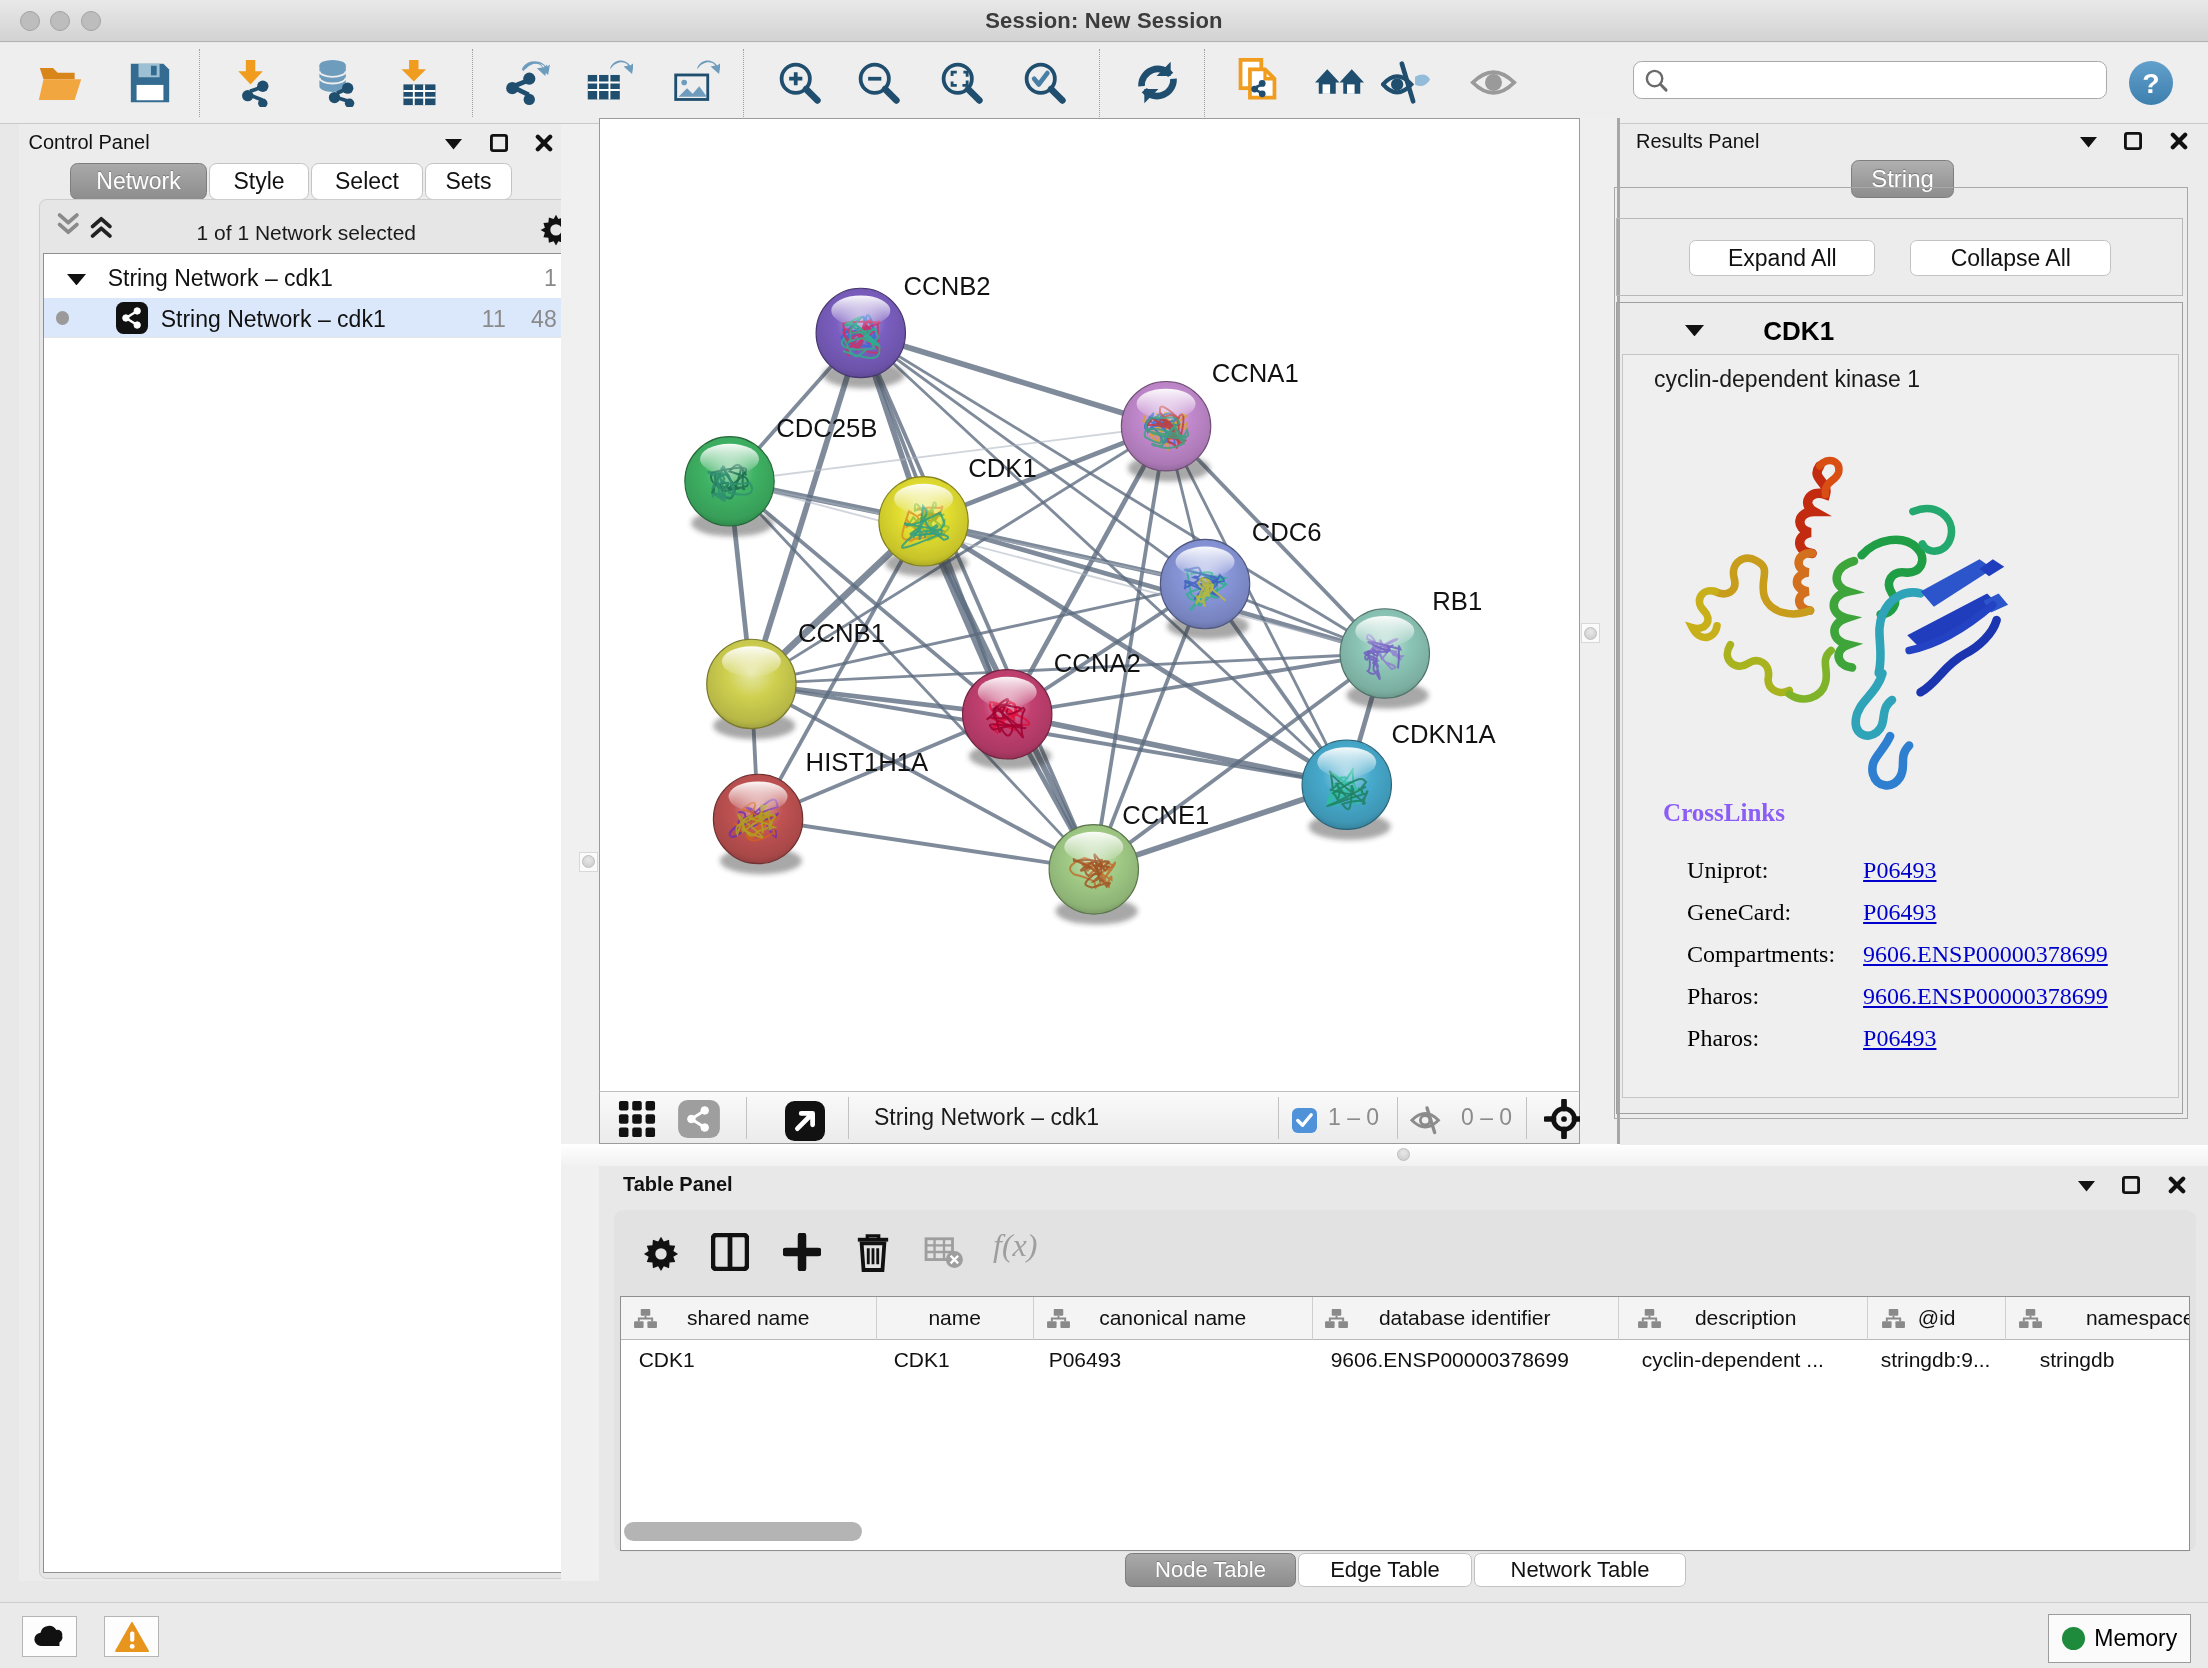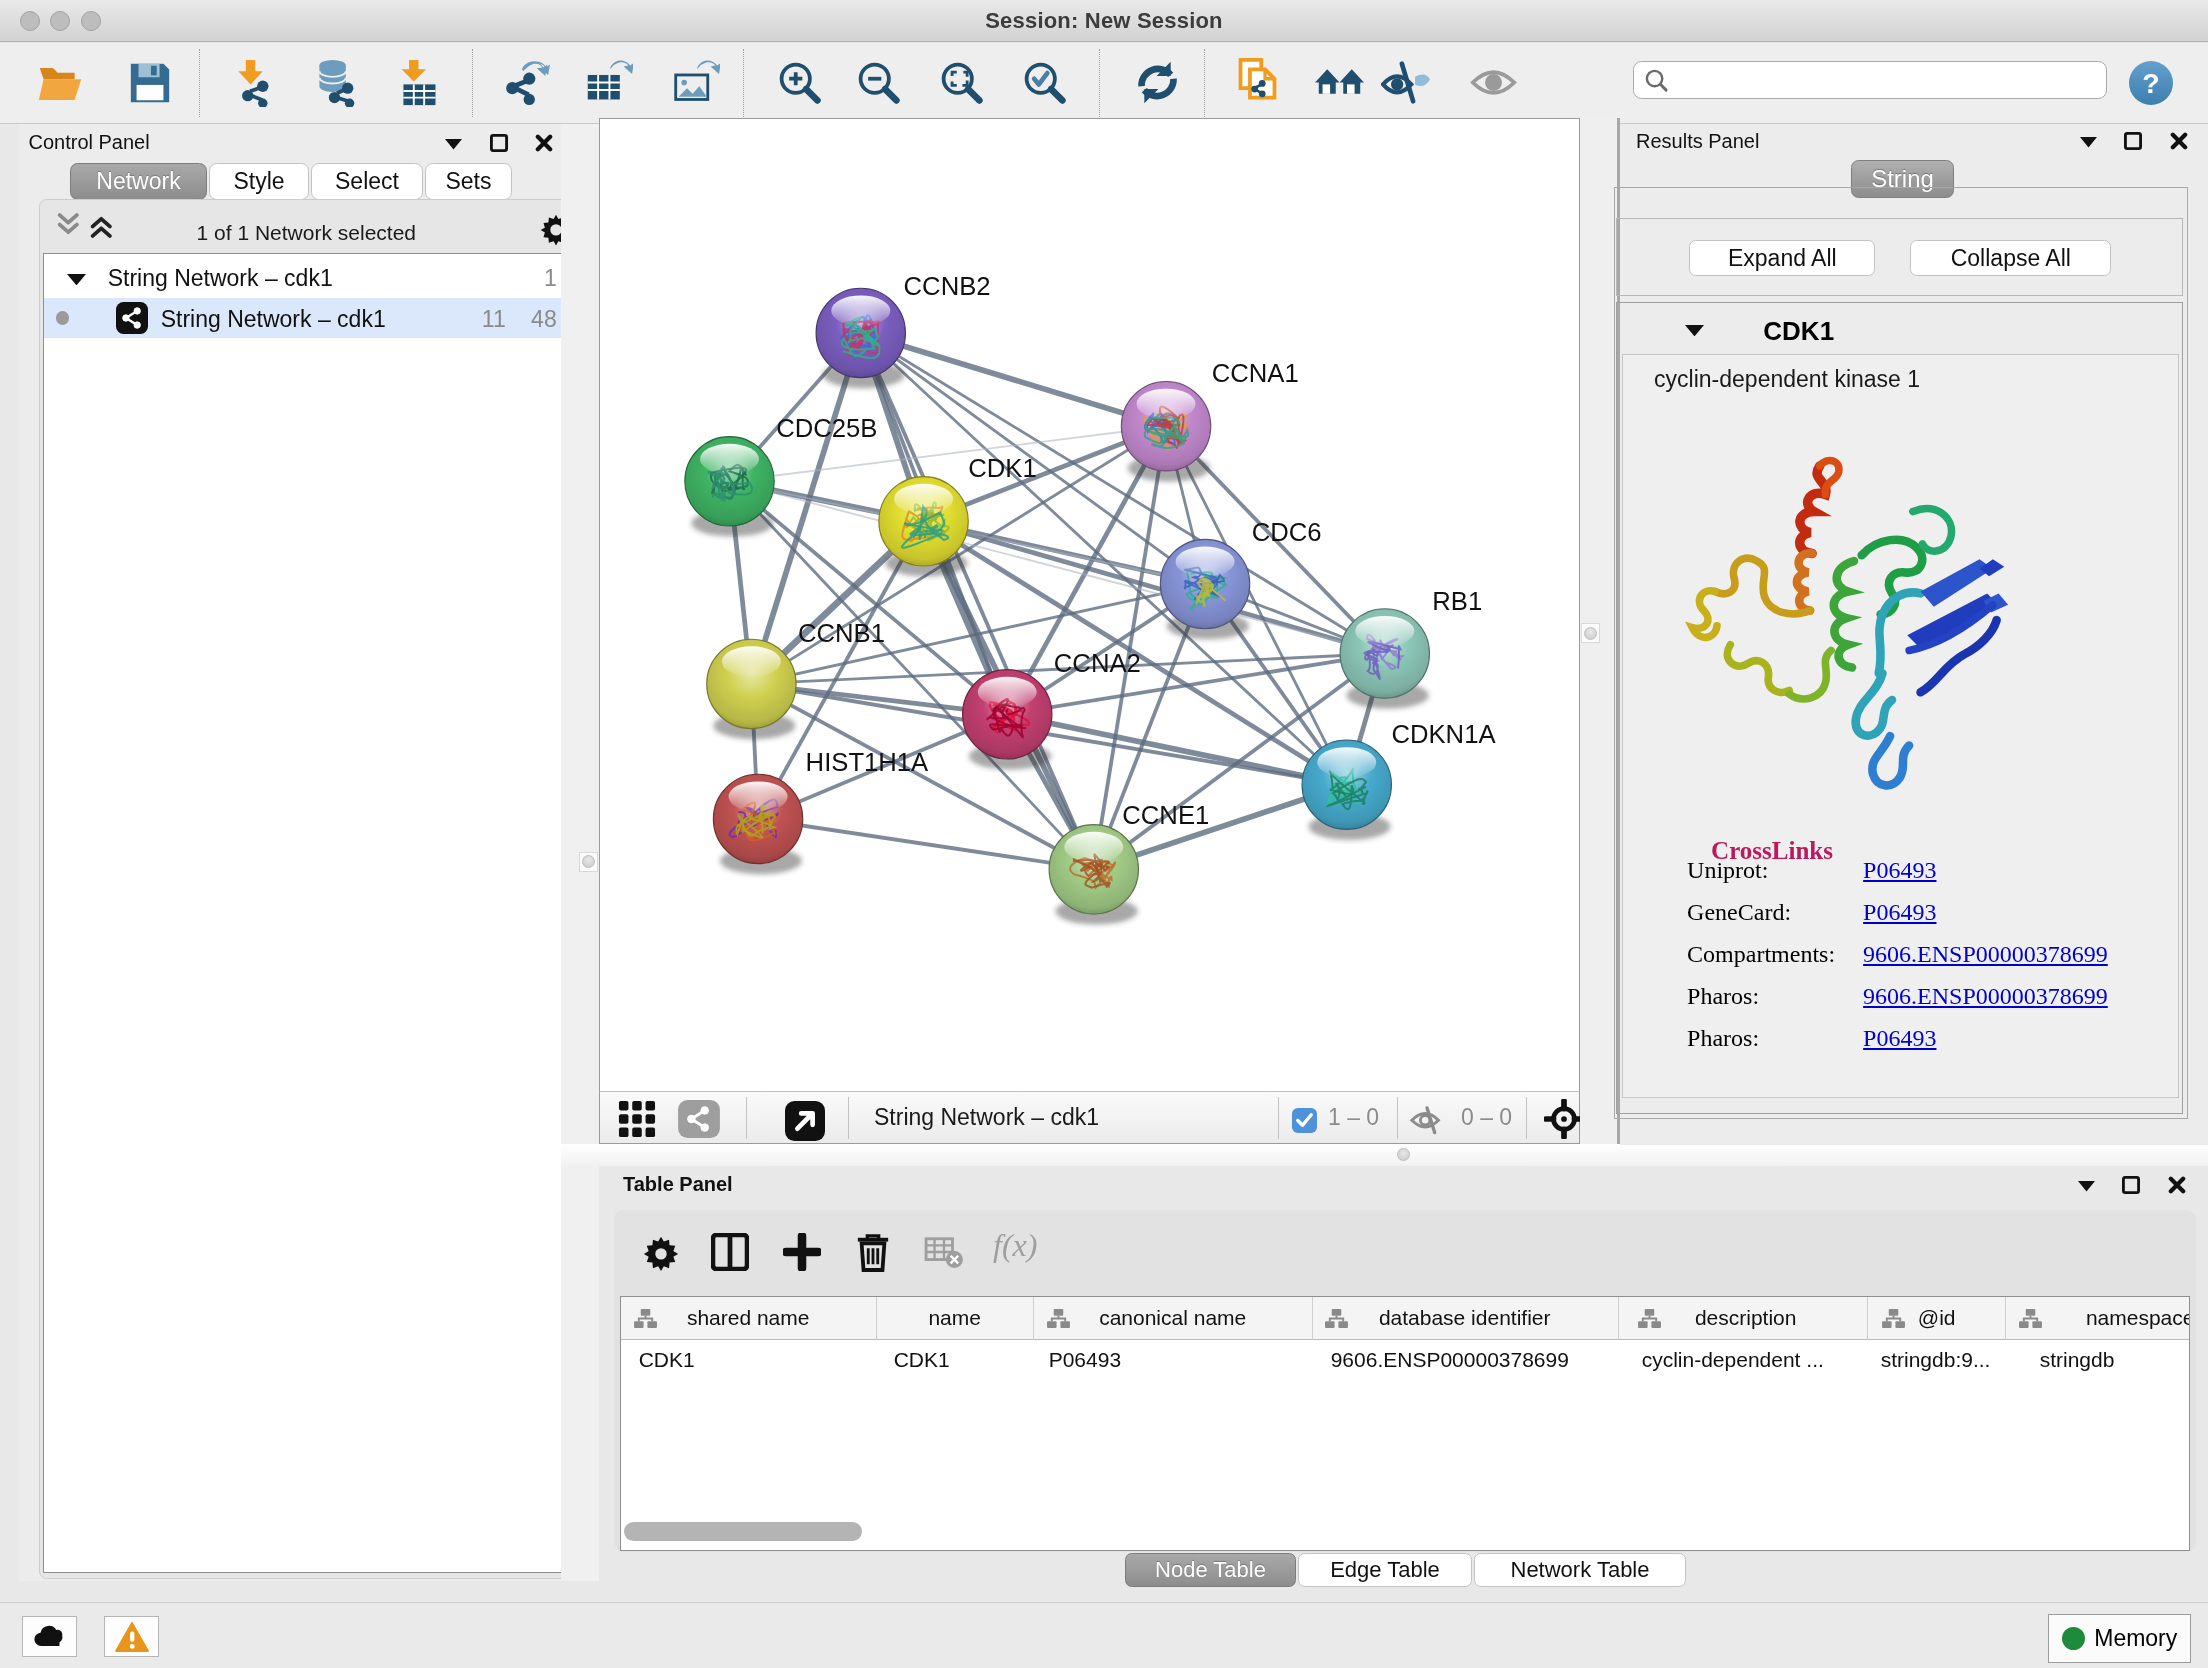--- a/index.html
+++ b/index.html
@@ -77,22 +77,22 @@
     background:linear-gradient(#b0b0b0,#8d8d8d); border:1px solid #7e7e7e; color:#fff; font-size:24px;
     display:flex; align-items:center; justify-content:center; text-shadow:0 -1px 1px rgba(0,0,0,.3); }
   #rp-expbox { position:absolute; left:1px; top:30px; width:567px; height:78px; border:1px solid #b8b8b8; }
   .rp-btn { position:absolute; top:21px; height:36px; background:#ffffff; border:1px solid #c3c3c3;
     border-radius:6.7px; font-size:23px; color:#111; display:flex; align-items:center; justify-content:center; }
   #cdk1-box { position:absolute; left:1px; top:114px; width:567px; height:812px; border:1px solid #9f9f9f; }
   #cdk1-content { position:absolute; left:4.8px; top:51px; width:557px; height:744px; background:#efefef;
     border:1px solid #c5c5c5; }
   #cdk1-name { position:absolute; left:146px; top:13.3px; font-size:26px; font-weight:bold; color:#000; }
   #cdk1-desc { position:absolute; left:31px; top:11.4px; font-size:23px; color:#1a1a1a; }
-  #crosslinks-title { position:absolute; left:40px; top:482px; font-family:"Liberation Serif", serif;
-    font-weight:bold; font-size:25px; color:#be185d;margin-left:48px; }
+  #crosslinks-title { position:absolute; left:40px; top:444px; font-family:"Liberation Serif", serif;
+    font-weight:bold; font-size:25px; color:#8b5cf6; }
   .cl-row { position:absolute; left:64px; font-family:"Liberation Serif", serif; font-size:24px; color:#000; }
   .cl-link { position:absolute; left:240px; font-family:"Liberation Serif", serif; font-size:24px;
     color:#0000cc; text-decoration:underline; }
 
   
   #table-panel { left:590px; top:1166px; width:1619px; height:436px; }
   #tp-container { position:absolute; left:24px; top:44px; width:1582px; height:342px;
     background:#e2e2e2; border-radius:9.5px; }
   .tp-tool { position:absolute; top:19px; width:46px; height:46px; display:flex; align-items:center; justify-content:center; }
   #tp-table { position:absolute; left:5.7px; top:86px; width:1570px; height:255px; background:#ffffff;

